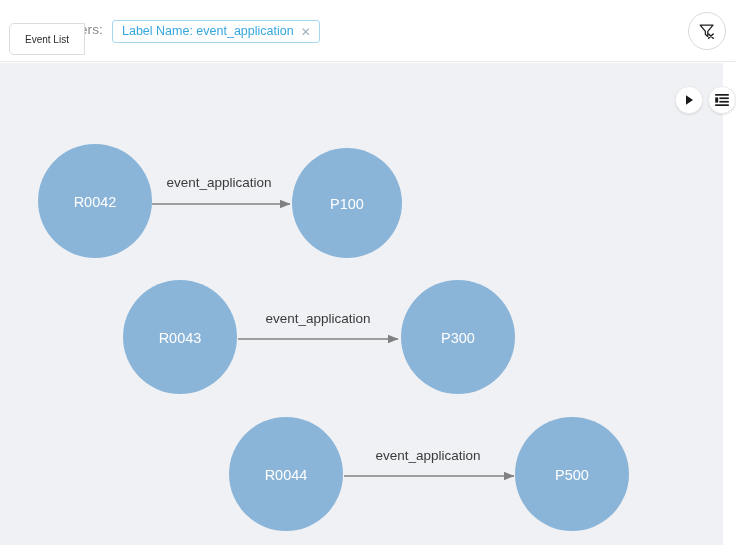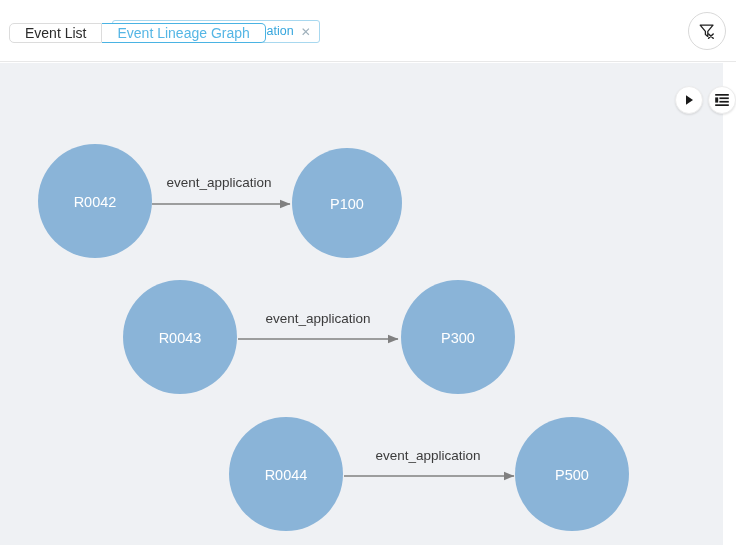--- a/index.html
+++ b/index.html
@@ -86,27 +86,27 @@
   }
 
   
   #tab-group {
     position: absolute;
     left: 9px; top: 23px;
     display: flex;
     z-index: 5;
   }
   .tab {
-    height: 20px;
+    height: 32px;
     box-sizing: border-box;
     display: flex;
     align-items: center;
     justify-content: center;
     padding: 0 15px;
-    font-size: 14px;
+    font-size: 10px;
     background: #ffffff;
     cursor: pointer;
     white-space: nowrap;
     text-align: center;
   }
   .tab.left {
     border: 1px solid #dcdcdc;
     border-radius: 5px 0 0 5px;
     color: #2b2b2b;
   }
@@ -224,21 +224,20 @@
       </g>
       <g>
         <circle class="node-circle" cx="572" cy="411" r="57" fill="#8ab4d8"></circle>
         <text class="node-text" x="572" y="412">P500</text>
       </g>
     </g>
 </svg>
 
 <div id="tab-group">
   <div class="tab left">Event List</div>
-  <div class="tab right">Event Lineage Graph</div>
 </div>
 
 <div class="round-btn" id="play-btn">
   <svg width="14" height="14" viewBox="0 0 14 14">
     <path d="M4 2.2 L11 7 L4 11.8 Z" fill="#1a1a1a"></path>
   </svg>
 </div>
 
 <div class="round-btn" id="legend-btn">
   <svg width="16" height="16" viewBox="0 0 16 16">

